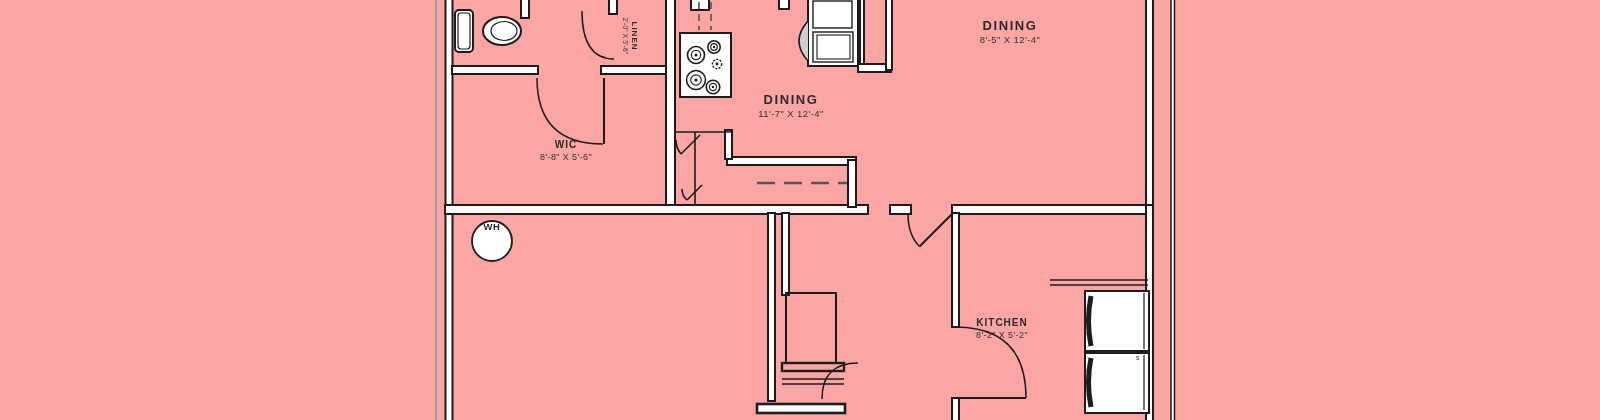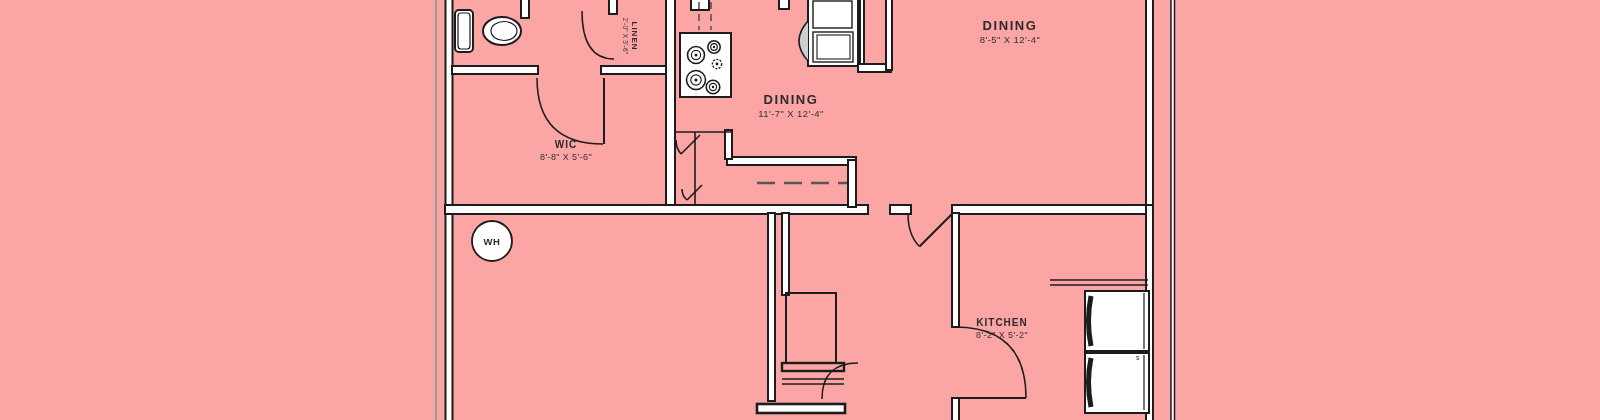--- a/index.html
+++ b/index.html
@@ -189,17 +189,17 @@
   <div class="room-label rotated" style="left:630px;top:36px;">
     <div class="room-name">LINEN</div>
     <div class="room-dims">2'-0" X 3'-6"</div>
   </div>
 
   <div class="room-label small" style="left:1002px;top:317px;">
     <div class="room-name">KITCHEN</div>
     <div class="room-dims">8'-2" X 5'-2"</div>
   </div>
 
-  <div class="wh-label" style="left:492px;top:241px;">WH</div>
+  <div class="wh-label" style="left:492px;top:226px;">WH</div>
 
   <div class="tiny-mark" style="left:1136px;top:354px;">s</div>
 
 </div>
 
 </body></html>

